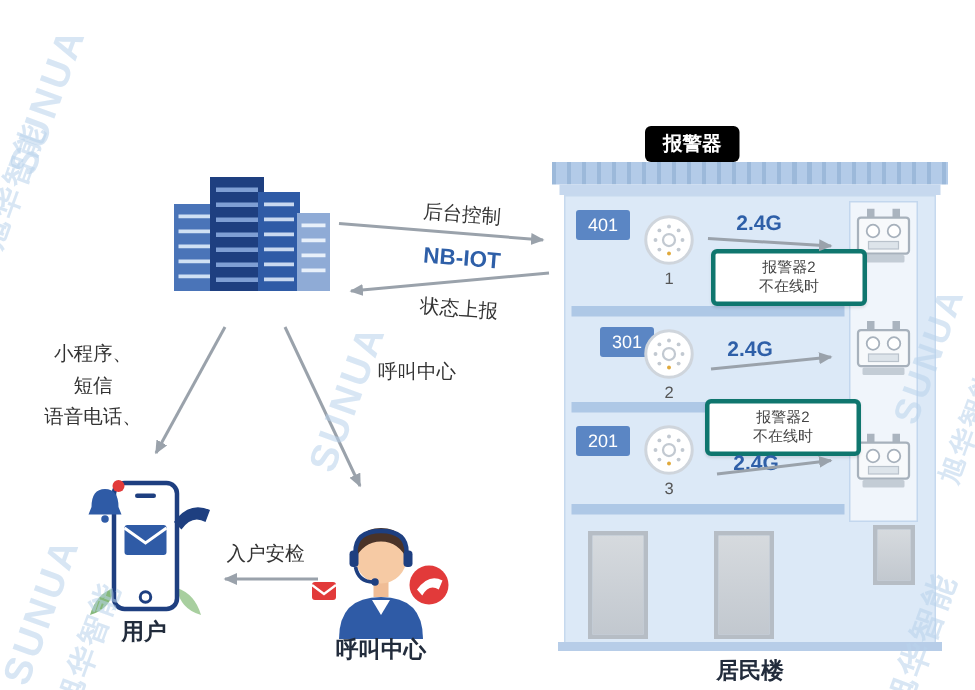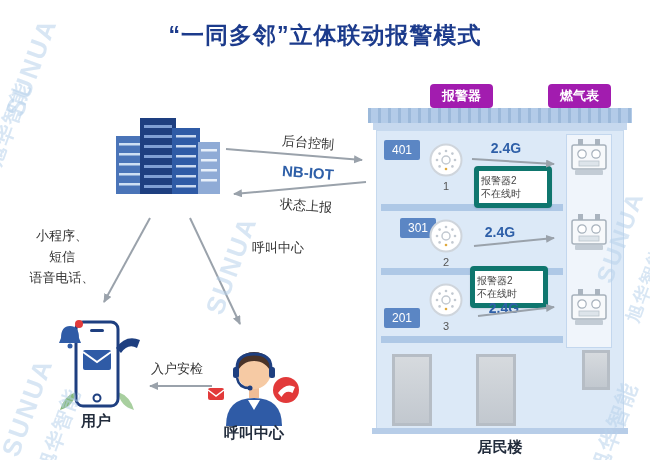--- a/index.html
+++ b/index.html
@@ -5,26 +5,26 @@
   html,body{margin:0;padding:0;background:#fff;}
   .canvas{position:relative;width:650px;height:460px;background:#ffffff;overflow:hidden;
           font-family:"Liberation Sans","DejaVu Sans",sans-serif;}
   .title{position:absolute;top:20px;left:0;width:100%;text-align:center;
          font-size:23px;font-weight:bold;color:#1c3b8c;letter-spacing:1px;z-index:3;}
   .node-label{position:absolute;font-size:15px;font-weight:bold;color:#222c3c;text-align:center;z-index:3;}
   .flow{position:absolute;font-size:13px;color:#333;text-align:center;line-height:1.6;z-index:3;}
   .nbiot{position:absolute;font-size:15px;font-weight:bold;color:#2e5fa8;text-align:center;z-index:3;}
   .signal{position:absolute;font-size:14px;font-weight:bold;color:#2e5fa8;text-align:center;z-index:3;}
   .rot4{transform:rotate(4.5deg);}
-  .badge{position:absolute;background:#a21caf;color:#fff;font-size:13px;font-weight:bold;
+  .badge{position:absolute;background:#000000;color:#fff;font-size:13px;font-weight:bold;
          padding:3px 12px;border-radius:4px;z-index:3;}
   .room-tab{position:absolute;width:36px;height:20px;background:#5b86c4;color:#fff;font-size:12px;
             text-align:center;line-height:20px;border-radius:2px;z-index:2;}
-  .callout{position:absolute;background:#fff;border:5px solid #0f766e;border-radius:4px;
-           font-size:10px;color:#444;text-align:left;line-height:1.3;padding:3px 2px;
+  .callout{position:absolute;background:#fff;border:3px solid #0f766e;border-radius:4px;
+           font-size:10px;color:#444;text-align:center;line-height:1.3;padding:3px 17px;
            box-shadow:0 1px 2px rgba(0,0,0,.10);z-index:3;}
   .device-num{position:absolute;font-size:11px;color:#555;text-align:center;z-index:2;}
   .building{position:absolute;left:376px;top:108px;width:287px;height:326px;z-index:1;}
   .roof{position:absolute;left:-8px;top:0;width:264px;height:15px;
         background:repeating-linear-gradient(90deg,#9cb9da 0 3px,#b3cbe8 3px 10px);}
   .roof-ledge{position:absolute;left:-3px;top:15px;width:254px;height:7px;background:#c6d8ee;}
   .bbody{position:absolute;left:0;top:22px;width:248px;height:304px;background:#dce9f7;
          border:1px solid #c6d9ee;box-sizing:border-box;}
   .shaft{position:absolute;left:190px;top:26px;width:46px;height:214px;background:#f0f5fb;
          border:1px solid #c3d7ee;box-sizing:border-box;}
@@ -34,21 +34,20 @@
   .overlay{position:absolute;left:0;top:0;z-index:2;pointer-events:none;}
   .wm{position:absolute;color:#b9d3ec;font-weight:bold;white-space:nowrap;letter-spacing:2px;
       transform-origin:0 50%;opacity:.55;z-index:6;pointer-events:none;}
   .icon-group{position:absolute;z-index:2;}
 </style>
 </head>
 <body>
 
 <div class="canvas">
 
-  <div class="title">“一同多邻”立体联动报警模式</div>
 
   <div class="icon-group" style="left:116px;top:112px;">
     <svg width="104" height="88" viewBox="0 0 104 88">
       <g>
         <rect x="0" y="24" width="28" height="58" fill="#4a74b8"></rect>
         <rect x="3" y="31" width="22" height="2.5" fill="#cfe0f4"></rect>
           <rect x="3" y="41" width="22" height="2.5" fill="#cfe0f4"></rect>
         <rect x="3" y="51" width="22" height="2.5" fill="#cfe0f4"></rect>
           <rect x="3" y="61" width="22" height="2.5" fill="#cfe0f4"></rect>
         <rect x="3" y="71" width="22" height="2.5" fill="#cfe0f4"></rect>
@@ -102,21 +101,20 @@
     <line x1="366" y1="182" x2="234" y2="194" stroke="#9aa2ab" stroke-width="2" marker-end="url(#ah)"></line>
     <line x1="150" y1="218" x2="104" y2="302" stroke="#9aa2ab" stroke-width="2" marker-end="url(#ah)"></line>
     <line x1="190" y1="218" x2="240" y2="324" stroke="#9aa2ab" stroke-width="2" marker-end="url(#ah)"></line>
     <line x1="212" y1="386" x2="150" y2="386" stroke="#9aa2ab" stroke-width="2" marker-end="url(#ah)"></line>
     <line x1="472" y1="159" x2="554" y2="164" stroke="#9aa2ab" stroke-width="2" marker-end="url(#ah)"></line>
     <line x1="474" y1="246" x2="554" y2="238" stroke="#9aa2ab" stroke-width="2" marker-end="url(#ah)"></line>
     <line x1="478" y1="316" x2="554" y2="307" stroke="#9aa2ab" stroke-width="2" marker-end="url(#ah)"></line>
   </svg>
 
   <div class="badge" style="left:430px;top:84px;">报警器</div>
-  <div class="badge" style="left:548px;top:84px;">燃气表</div>
 
   <div class="building">
     <div class="roof"></div>
     <div class="roof-ledge"></div>
     <div class="bbody"></div>
     <div class="shaft"></div>
     <div class="divider" style="top:96px;"></div>
     <div class="divider" style="top:160px;"></div>
     <div class="divider" style="top:228px;"></div>
     <div class="base"></div>
@@ -154,21 +152,21 @@
           <circle cx="11.6" cy="24.4" r="1.3" fill="#c2c9d1"></circle>
         <circle cx="9" cy="18" r="1.3" fill="#c2c9d1"></circle>
           <circle cx="11.6" cy="11.6" r="1.3" fill="#c2c9d1"></circle>
         <circle cx="18" cy="9" r="1.3" fill="#c2c9d1"></circle>
           <circle cx="24.4" cy="11.6" r="1.3" fill="#c2c9d1"></circle>
       </svg>
     </div>
     <div class="device-num" style="left:44px;top:148px;width:52px;">2</div>
     <div class="signal" style="left:98px;top:116px;width:52px;">2.4G</div>
 
-    <div class="room-tab" style="left:8px;top:176px;margin-top:24px;">201</div>
+    <div class="room-tab" style="left:8px;top:176px;">201</div>
     <div class="icon-group" style="left:52px;top:174px;">
       <svg width="36" height="36" viewBox="0 0 36 36">
         <circle cx="18" cy="18" r="15.5" fill="#fff" stroke="#cfd5dc" stroke-width="2"></circle>
         <circle cx="18" cy="18" r="4" fill="none" stroke="#c2c9d1" stroke-width="1.5"></circle>
         <circle cx="27" cy="18" r="1.3" fill="#c2c9d1"></circle>
           <circle cx="24.4" cy="24.4" r="1.3" fill="#c2c9d1"></circle>
         <circle cx="18" cy="27" r="1.3" fill="#e0a93c"></circle>
           <circle cx="11.6" cy="24.4" r="1.3" fill="#c2c9d1"></circle>
         <circle cx="9" cy="18" r="1.3" fill="#c2c9d1"></circle>
           <circle cx="11.6" cy="11.6" r="1.3" fill="#c2c9d1"></circle>

